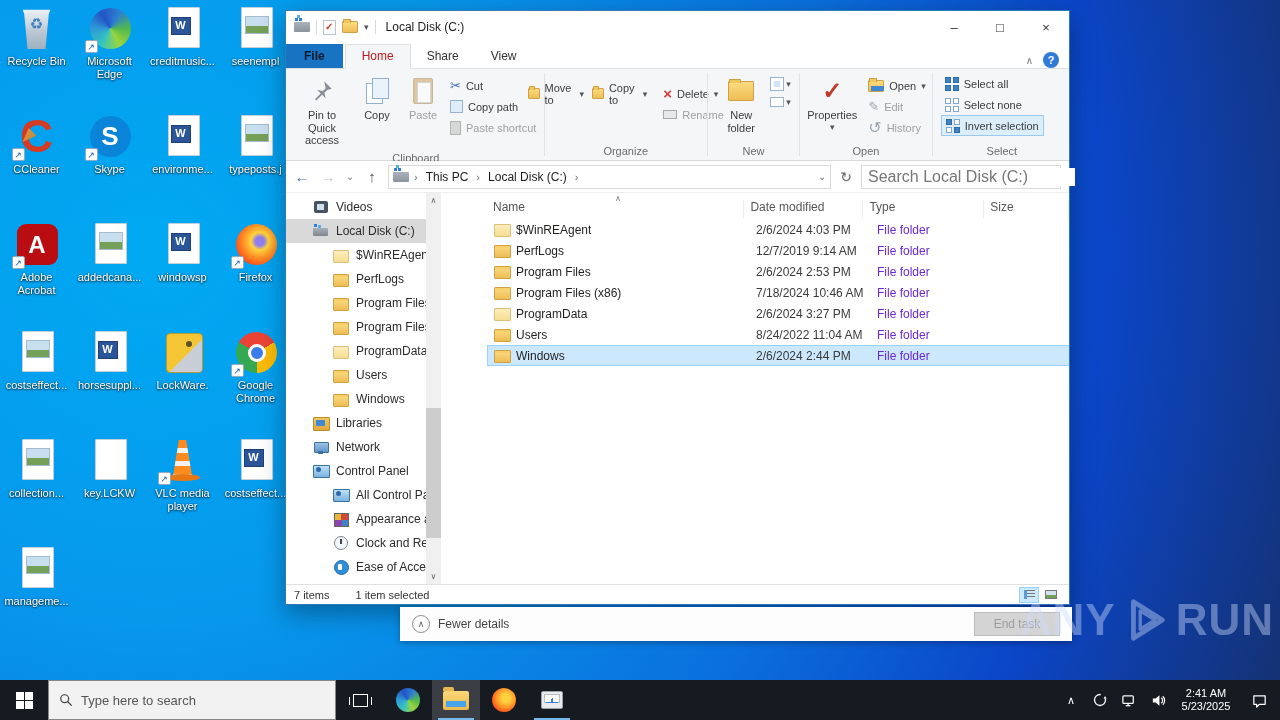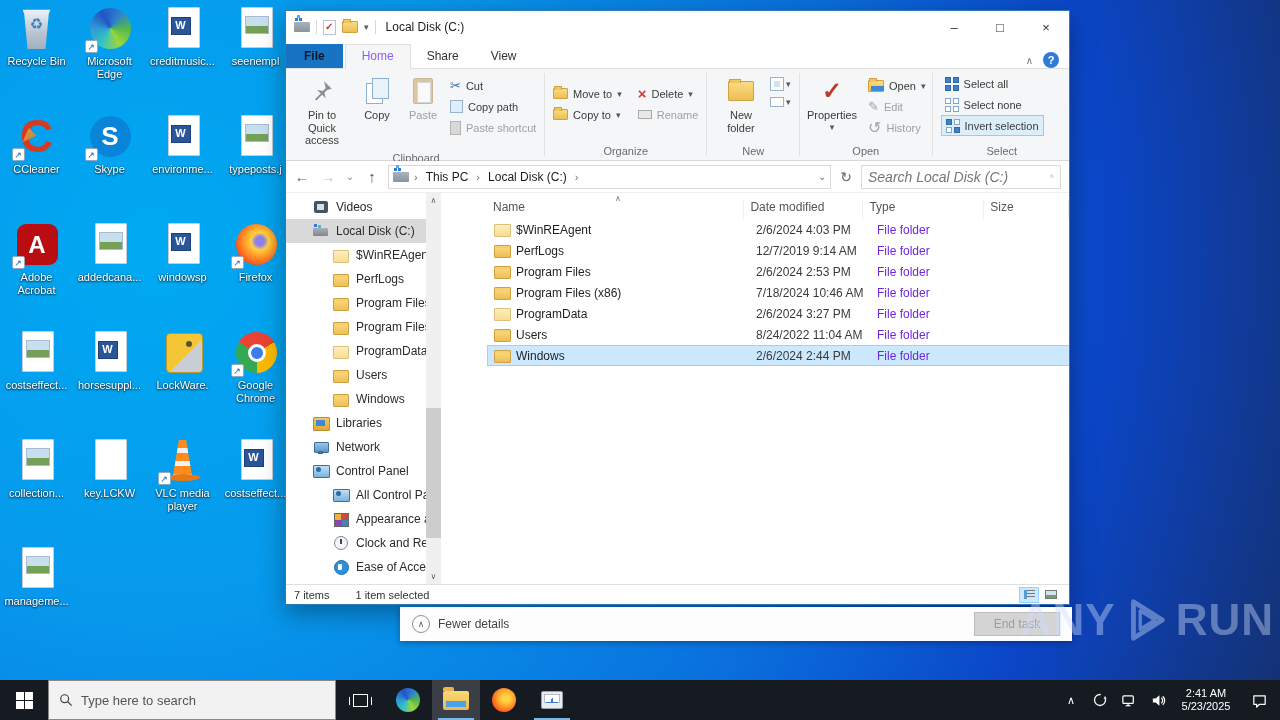--- a/index.html
+++ b/index.html
@@ -85,21 +85,21 @@
   .f16 { width:16px; height:12px; }
   .f24 { width:26px; height:20px; }
   .qat .dd, .dd { font-size:9px; color:#555; }
   .win-title { margin-left:10px; color:#1c1c1c; }
   .win-controls { margin-left:auto; display:flex; height:32px; }
   .wc { width:46px; height:32px; display:flex; align-items:center; justify-content:center; font-size:13px; color:#333; }
 
   .tabs { height:26px; display:flex; align-items:flex-end; background:#fff; border-bottom:1px solid #dfdfdf; }
   .tab { padding:4px 16px 5px; font-size:12px; color:#333; }
   .tab.file { background:#1873c2; color:#0f172a; font-weight:bold; margin-right:2px; padding:5px 18px; }
-  .tab.sel { background:#f5f6f7; border:1px solid #dfdfdf; border-bottom:1px solid #f5f6f7; margin-bottom:-1px; color:#8b5cf6; }
+  .tab.sel { background:#f5f6f7; border:1px solid #dfdfdf; border-bottom:1px solid #f5f6f7; margin-bottom:-1px; color:#b91c1c; }
   .tabs-right { margin-left:auto; display:flex; align-items:center; gap:10px; padding-right:10px; }
   .rib-collapse { font-size:10px; color:#777; }
   .help-btn { width:16px; height:16px; border-radius:50%; background:#2f7bd6; color:#fff; font-weight:bold;
     font-size:11px; display:flex; align-items:center; justify-content:center; }
 
   .ribbon { height:92px; background:#f5f6f7; border-bottom:1px solid #d8d8d8; display:flex; padding-left:4px; }
   .rgroup { display:flex; flex-direction:column; height:100%; }
   .rgroup-body { flex:1; display:flex; align-items:flex-start; padding-top:4px; }
   .rgroup-label { text-align:center; font-size:11px; color:#6b6b6b; padding:2px 0 3px; }
   .rsep { width:1px; background:#e2e2e2; margin:4px 2px; }
@@ -139,21 +139,21 @@
   .addr { height:32px; display:flex; align-items:center; background:#fff; padding:0 8px 0 6px; gap:6px; border-bottom:1px solid #eee; }
   .nav-arrow { font-size:15px; color:#3b6ea5; width:20px; text-align:center; }
   .nav-arrow.dis { color:#c3c3c3; }
   .nav-arrow.small { font-size:10px; color:#888; width:12px; }
   .crumb-box { flex:1; height:24px; border:1px solid #d9d9d9; display:flex; align-items:center; padding:0 4px; gap:5px; }
   .crumb { font-size:12px; color:#1c1c1c; padding:2px 3px; }
   .crumb-sep { font-size:11px; color:#707070; }
   .crumb-dd { margin-left:auto; font-size:10px; color:#777; }
   .refresh { font-size:14px; color:#666; padding:0 3px; }
   .search-box { width:200px; height:24px; border:1px solid #d9d9d9; display:flex; align-items:center; padding:0 6px; }
-  .search-box input { flex:1; border:none; outline:none; font-size:14px; color:#3b82f6; font-family:"Liberation Sans",sans-serif;font-style:italic; }
+  .search-box input { flex:1; border:none; outline:none; font-size:16px; color:#3b82f6; font-family:"Liberation Sans",sans-serif; }
   .search-box input::placeholder { color:#767676; }
 
   .main { flex:1; display:flex; overflow:hidden; background:#fff;gap:36px; }
   .tree-wrap { width:155px; display:flex; }
   .tree { flex:1; padding-top:2px; overflow:hidden; }
   .titem { height:24px; display:flex; align-items:center; gap:7px; white-space:nowrap; overflow:hidden; font-size:12px; color:#2b2b2b; }
   .titem[data-level="1"] { padding-left:27px; }
   .titem[data-level="2"] { padding-left:47px; }
   .titem[data-sel="1"] { background:#d9d9d9; }
   .ti { flex:0 0 auto; width:16px; height:14px; position:relative; }
@@ -488,21 +488,21 @@
               <span>Paste shortcut</span>
             </div>
           </div>
         </div>
         <div class="rgroup-label">Clipboard</div>
       </div>
       <div class="rsep"></div>
 
       <div class="rgroup" style="width:158px">
         <div class="rgroup-body" style="padding-top:14px;gap:8px;justify-content:center">
-          <div style="display:flex;flex-direction:column">
+          <div style="display:flex;flex-direction:row">
             <div class="smallrow">
               <span class="folder move-folder"></span>
               <span>Move to</span>
               <span class="dd">▾</span>
             </div>
             <div class="smallrow">
               <span class="folder move-folder"></span>
               <span>Copy to</span>
               <span class="dd">▾</span>
             </div>

